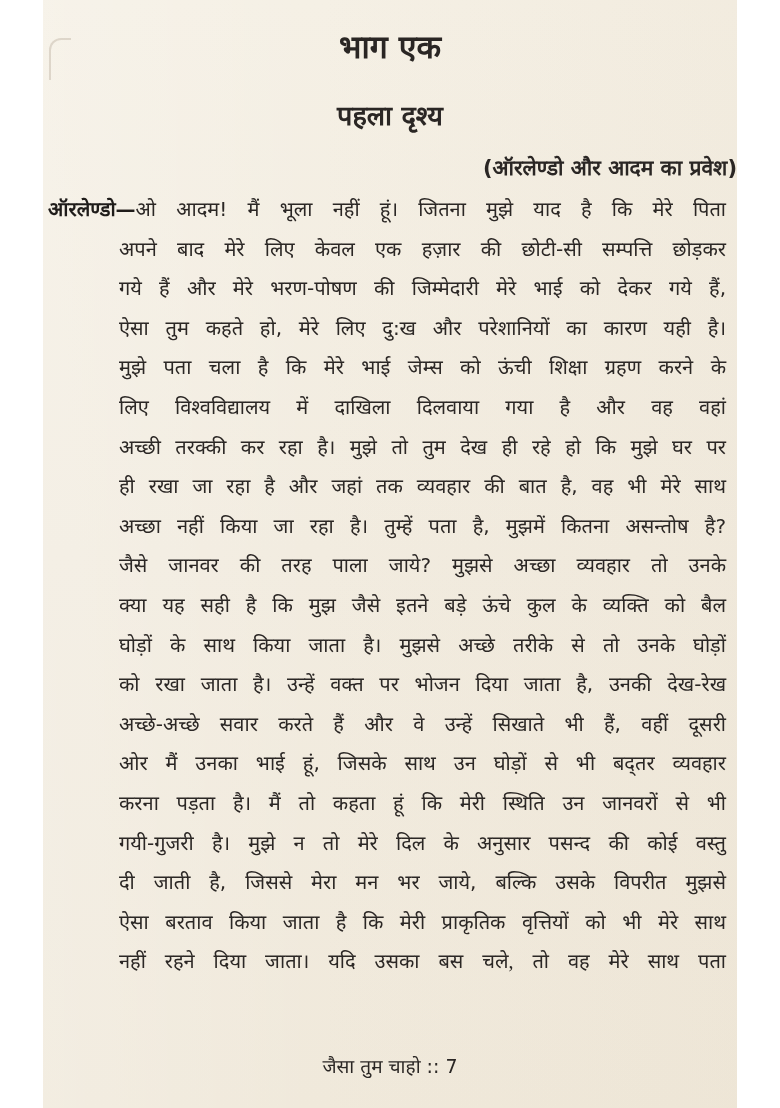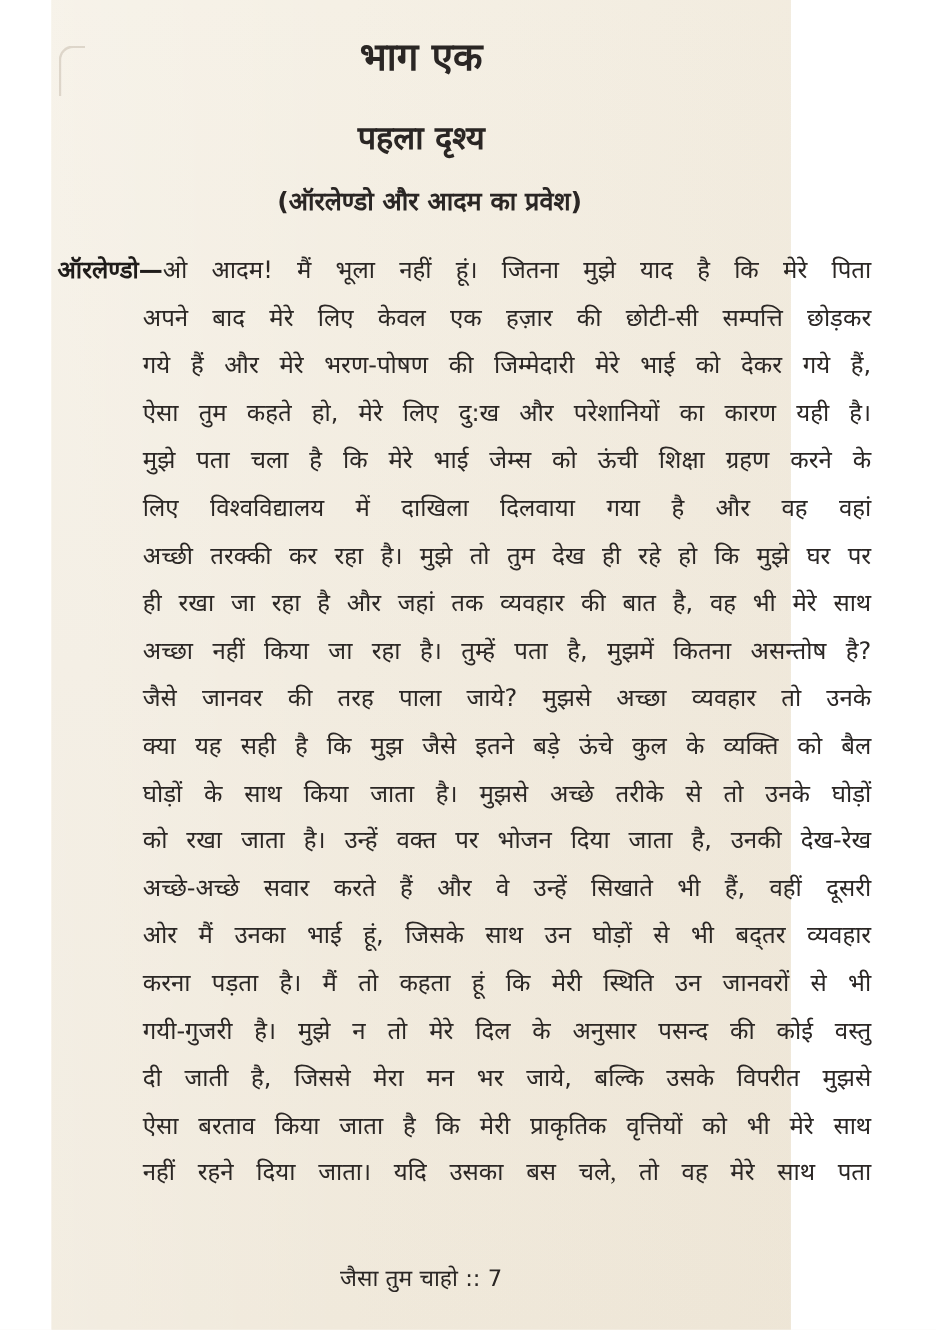--- a/index.html
+++ b/index.html
@@ -11,21 +11,21 @@
       width: 780px;
       height: 1108px;
       position: relative;
       overflow: hidden;
       font-family: "DejaVu Sans", "Liberation Sans", sans-serif;
     }
     .page {
       position: absolute;
       left: 43px;
       top: 0;
-      width: 616px;
+      width: 694px;
       height: 1108px;
       background: #f3eee2;
       background-image:
         linear-gradient(90deg, rgba(255,255,255,0.18) 0%, rgba(0,0,0,0) 40%, rgba(220,205,180,0.12) 100%),
         linear-gradient(180deg, #f5f0e5 0%, #f2ece0 50%, #f0e9db 100%);
       color: #262321;
     }
     .heading-part {
       position: absolute;
       left: 0;
@@ -46,34 +46,33 @@
       font-size: 27px;
       font-weight: bold;
       color: #2a2624;
       line-height: 48px;
     }
     .stage-direction {
       position: absolute;
       left: 0;
       width: 100%;
       top: 148px;
-      text-align: center;
+      text-align: right;
       font-size: 21px;
       font-weight: bold;
       color: #2a2624;
       line-height: 40px;
       padding-left: 14px;
       box-sizing: border-box;
     }
     .dialogue {
       position: absolute;
       left: 5px;
       top: 190px;
       width: 678px;
-      margin-top: 16px;
     }
     .line {
       height: 39.6px;
       line-height: 39.6px;
       font-size: 20px;
       white-space: nowrap;
       text-align: justify;
       text-align-last: justify;
       color: #2b2725;
       overflow: visible;

